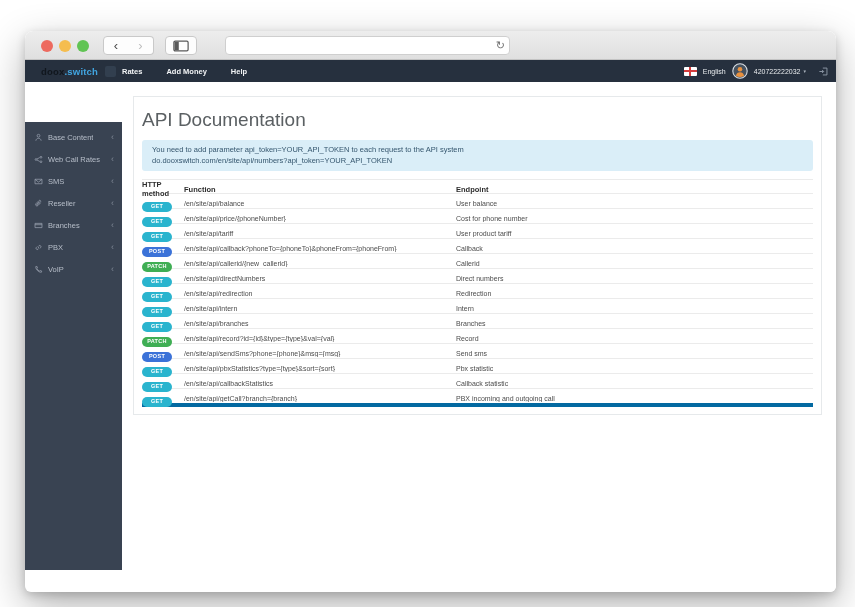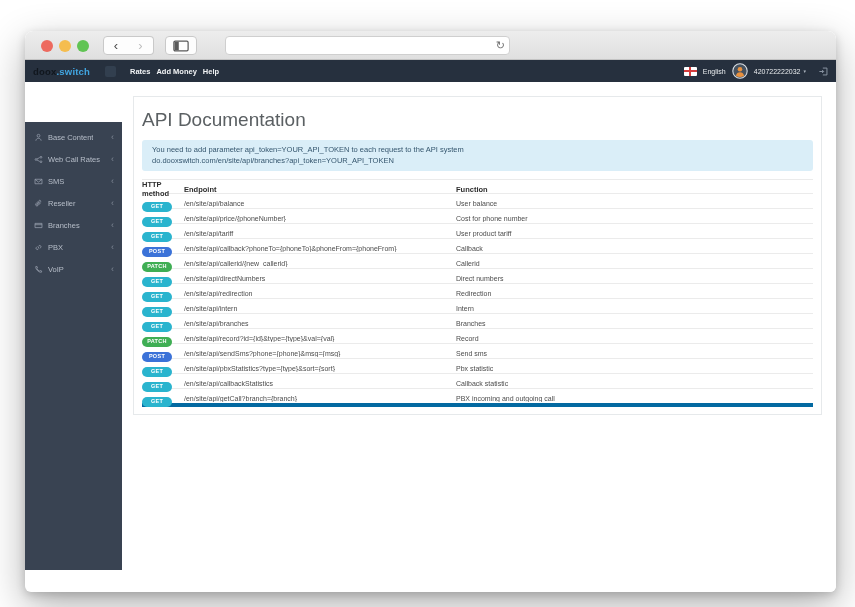--- a/index.html
+++ b/index.html
@@ -41,26 +41,26 @@
     border:none; outline:none; background:transparent; font-size:9px; color:#333;
     font-family:"Liberation Sans", sans-serif;
   }
   .reload { position:absolute; right:4px; top:2px; font-size:11px; color:#6d6d6d; cursor:default; }
 
   
   .navbar {
     position:absolute; left:0; top:29px; right:0; height:22px;
     background:#26303e; display:flex; align-items:center; color:#fff;
   }
-  .logo-zone { width:97px; height:100%; display:flex; align-items:center; padding:0 6px 0 8px;text-align:right; }
+  .logo-zone { width:97px; height:100%; display:flex; align-items:center; padding:0 6px 0 16px;text-align:right; }
   .logo { font-size:9.5px; font-weight:bold; letter-spacing:.2px; cursor:default; }
   .logo .lg1 { color:#10161d; }
   .logo .lg2 { color:#41a5e1; }
   .nav-toggle { margin-left:auto; width:11px; height:11px; background:#323f4f; border-radius:2px; }
-  .top-menu { display:flex; align-items:center; gap:6px; margin-left:8px; }
+  .top-menu { display:flex; align-items:center; gap:24px; margin-left:0; }
   .top-menu .mi { font-size:7.5px; font-weight:bold; color:#f2f4f6; cursor:default; }
   .nav-right { margin-left:auto; display:flex; align-items:center; gap:6px; padding-right:7px; }
   .flag { width:13px; height:9px; background:#fff; position:relative; border-radius:1px; overflow:hidden; }
   .flag::before { content:""; position:absolute; left:0; right:0; top:3.5px; height:2px; background:#d43d3d; }
   .flag::after  { content:""; position:absolute; top:0; bottom:0; left:5.5px; width:2px; background:#d43d3d; }
   .lang-label { font-size:7px; color:#e8ebee; }
   .avatar { width:16px; height:16px; display:block; }
   .acct { display:flex; align-items:center; gap:3px; cursor:default; }
   .acct-num { font-size:7px; color:#e8ebee; }
   .caret { font-size:5px; color:#aab3bd; }
@@ -209,27 +209,27 @@
       <span class="slabel">VoIP</span>
       <span class="schev">‹</span>
     </div>
     </div>
 
   <div class="content">
     <div class="card">
       <div class="page-title">API Documentation</div>
       <div class="alert">
         <div>You need to add parameter api_token=YOUR_API_TOKEN to each request to the API system</div>
-        <div>do.dooxswitch.com/en/site/api/branches?api_token=YOUR_API_TOKEN</div>
+        <div>do.dooxswitch.com/en/site/api/numbers?api_token=YOUR_API_TOKEN</div>
       </div>
       <div class="api-table">
         <div class="thead">
           <span>HTTP method</span>
+          <span>Function</span>
           <span>Endpoint</span>
-          <span>Function</span>
         </div>
         <div>
 
         <div class="trow">
             <span><span class="pill get">GET</span></span>
             <span class="tend">/en/site/api/balance</span>
             <span class="tfun">User balance</span>
           </div>
             <div class="trow">
             <span><span class="pill get">GET</span></span>

